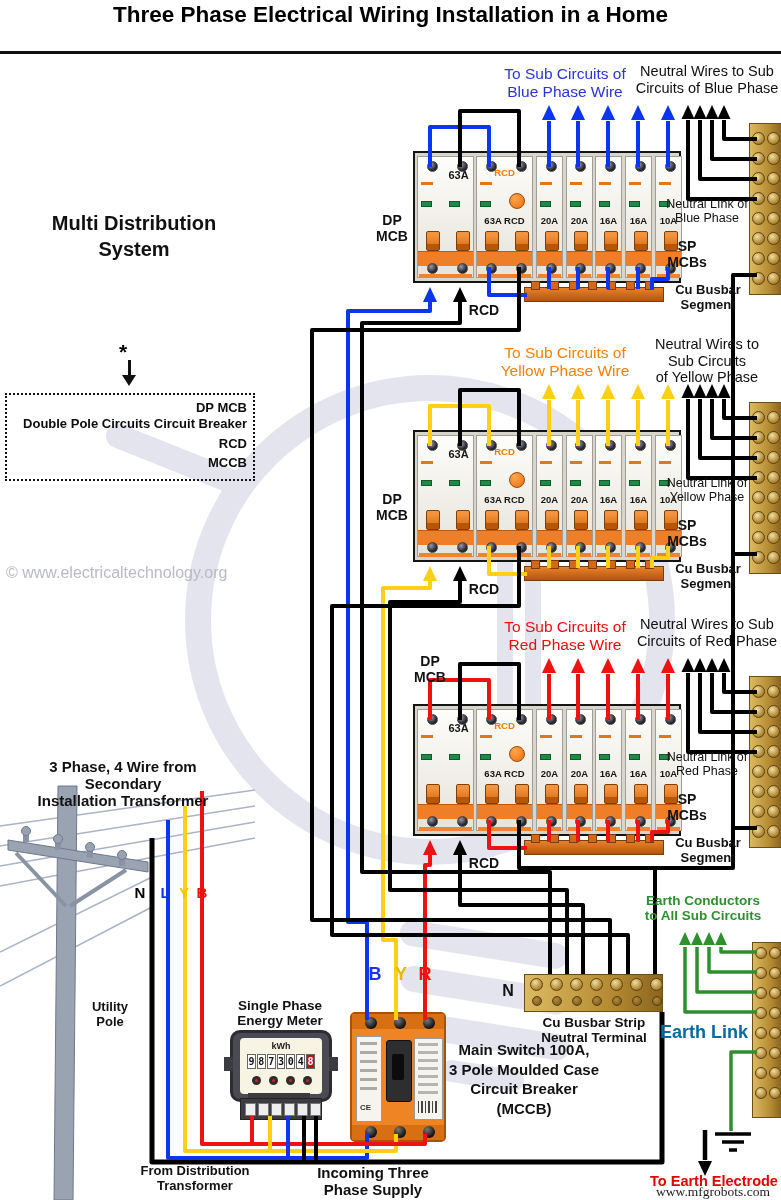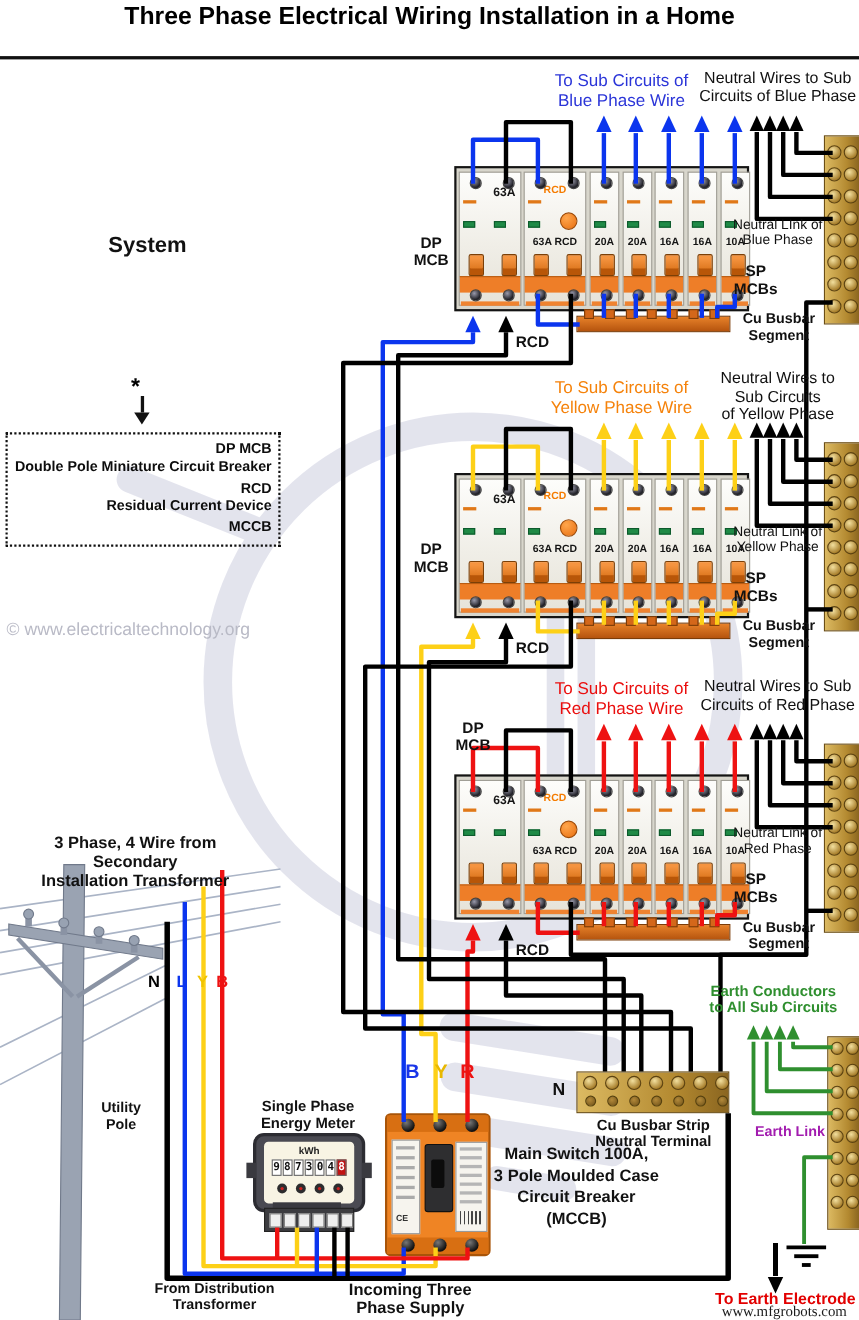--- a/index.html
+++ b/index.html
@@ -49,34 +49,34 @@
       <rect x="398" y="975" width="170" height="26" rx="13"></rect>
       <rect x="406" y="1020" width="170" height="26" rx="13"></rect>
       <rect x="452" y="1062" width="84" height="22" rx="11"></rect>
     </g>
   </svg>
 
   <div class="hdr-title">Three Phase Electrical Wiring Installation in a Home</div>
   <div class="hdr-rule"></div>
 
   <div class="lbl" style="left:28px;top:210px;width:212px;font-size:20px;line-height:1.3;">
+      <div>Multi Distribution</div>
       <div>System</div>
     </div>
 
   <div class="star">*</div>
   <div class="arrstem"></div>
   <div class="arrhead"></div>
   <div class="legend" id="legendBox">
       <div class="li">
         <div>DP MCB</div>
-        <div>Double Pole Miniature Circuit Breaker</div>
+        <div>Double Pole Circuits Circuit Breaker</div>
       </div>
       <div class="li">
         <div>RCD</div>
-        <div>Residual Current Device</div>
       </div>
       <div class="li">
         <div>MCCB</div>
       </div>
     </div>
 
   <div class="copyright">© www.electricaltechnology.org</div>
   <div class="sitewm">www.mfgrobots.com</div>
 <div class="panel" style="position: absolute; top: 151px;">
       <div class="unit" style="position: absolute; left: 2px; width: 57px;">
@@ -782,21 +782,21 @@
     <div class="lbl" style="position: absolute; left: 175px; top: 884px; width: 18px; color: rgb(240, 196, 0); font-size: 15px;">
       <div>Y</div>
     </div>
     <div class="lbl" style="position: absolute; left: 193px; top: 884px; width: 18px; color: rgb(238, 18, 18); font-size: 15px;">
       <div>B</div>
     </div>
     <div class="lbl" style="position: absolute; left: 632px; top: 893px; width: 142px; color: rgb(47, 143, 47); font-size: 13.5px;">
       <div>Earth Conductors</div>
       <div>to All Sub Circuits</div>
     </div>
-    <div class="lbl" style="position: absolute; left: 658px; top: 1022px; width: 92px; color: #a21caf; font-size: 13px; text-align: right;">
+    <div class="lbl" style="position: absolute; left: 658px; top: 1022px; width: 92px; color: #0369a1; font-size: 18px;">
       <div>Earth Link</div>
     </div>
     <div class="lbl" style="position: absolute; left: 645px; top: 1173px; width: 138px; color: rgb(226, 0, 0); font-size: 14.5px;">
       <div>To Earth Electrode</div>
     </div>
     <div class="lbl" style="position: absolute; left: 128px; top: 1164px; width: 134px; font-size: 13px;">
       <div>From Distribution</div>
       <div>Transformer</div>
     </div>
     <div class="lbl" style="position: absolute; left: 300px; top: 1164px; width: 146px; font-size: 15px;">

